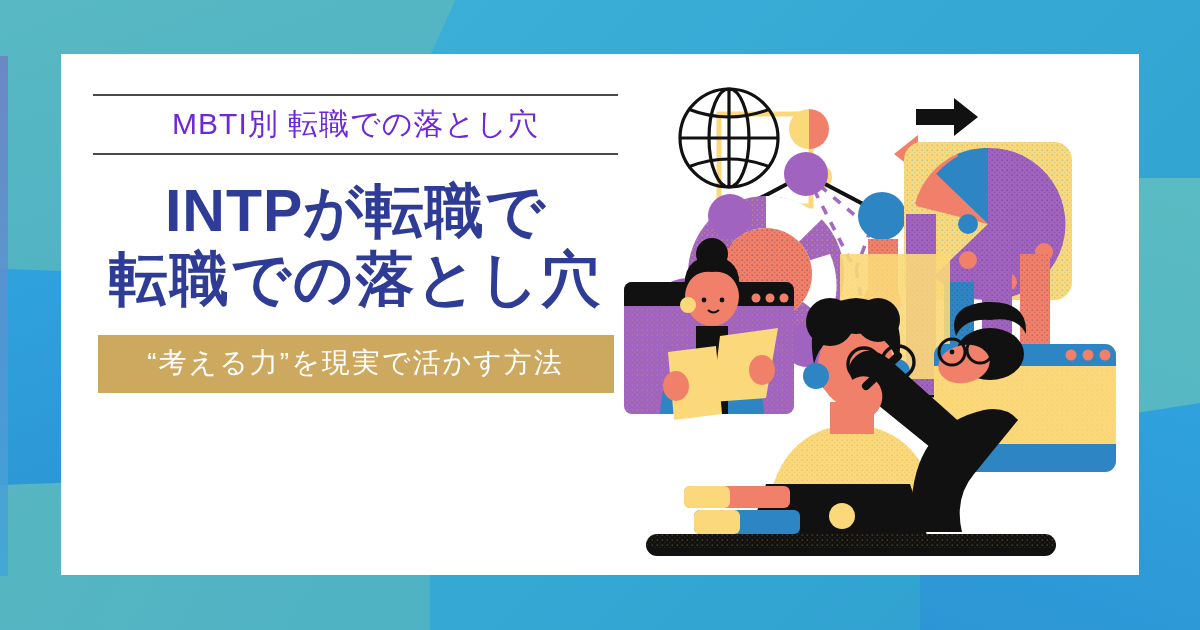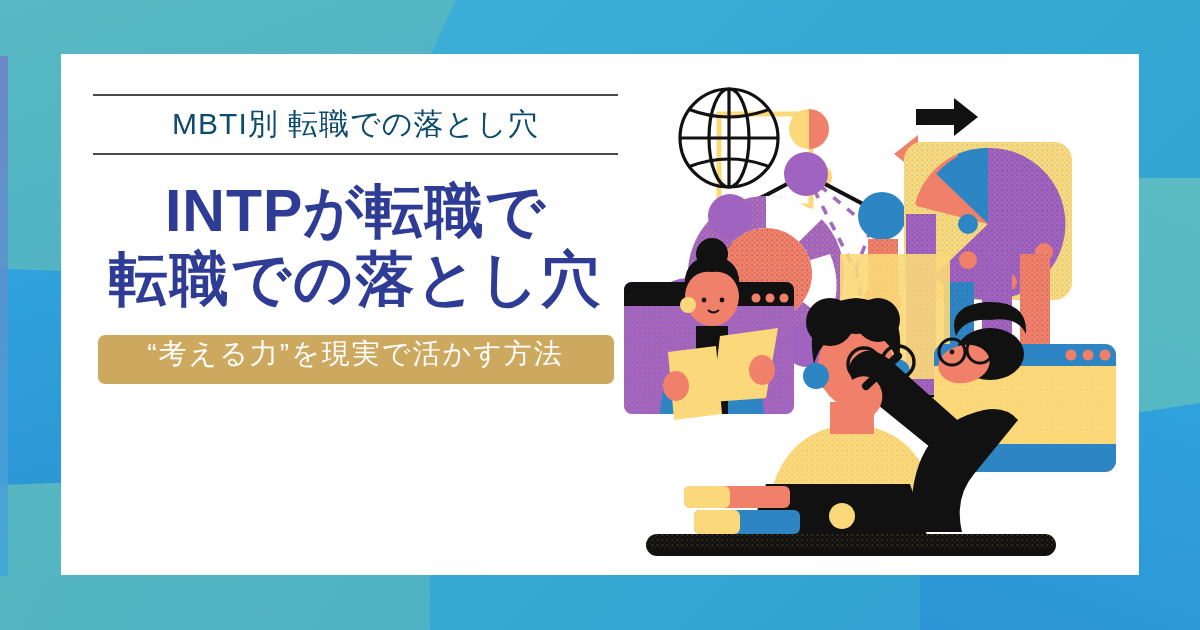--- a/index.html
+++ b/index.html
@@ -79,21 +79,21 @@
 
   .eyebrow-wrap {
     border-top: 2px solid #4a4a4a;
     border-bottom: 2px solid #4a4a4a;
     padding: 9px 0 10px;
     text-align: center;
   }
   .eyebrow {
     font-size: 30px;
     letter-spacing: 1px;
-    color: #0c4a6e;
+    color: #6d28d9;
     font-weight: 400;
     line-height: 1.25;
     white-space: nowrap;
   }
 
   .headline {
     margin-top: 22px;
     text-align: center;
     color: #2F3C96;
     font-weight: 800;
@@ -101,22 +101,22 @@
     line-height: 1.16;
     letter-spacing: 1px;
   }
   .headline .l1 { display: block; margin-top: 16px; }
   .headline .l2 { display: block; letter-spacing: 2px; }
 
   .ribbon {
     margin: 22px auto 0;
     width: 516px;
     background: #CDA85F;
-    border-radius: 7px;
-    padding: 0 0 11px;
+    border-radius: 0;
+    padding: 9px 0 11px;
     text-align: center;
   }
   .ribbon-text {
     color: #ffffff;
     font-size: 28px;
     letter-spacing: 2px;
     white-space: nowrap;
   }
 
   

